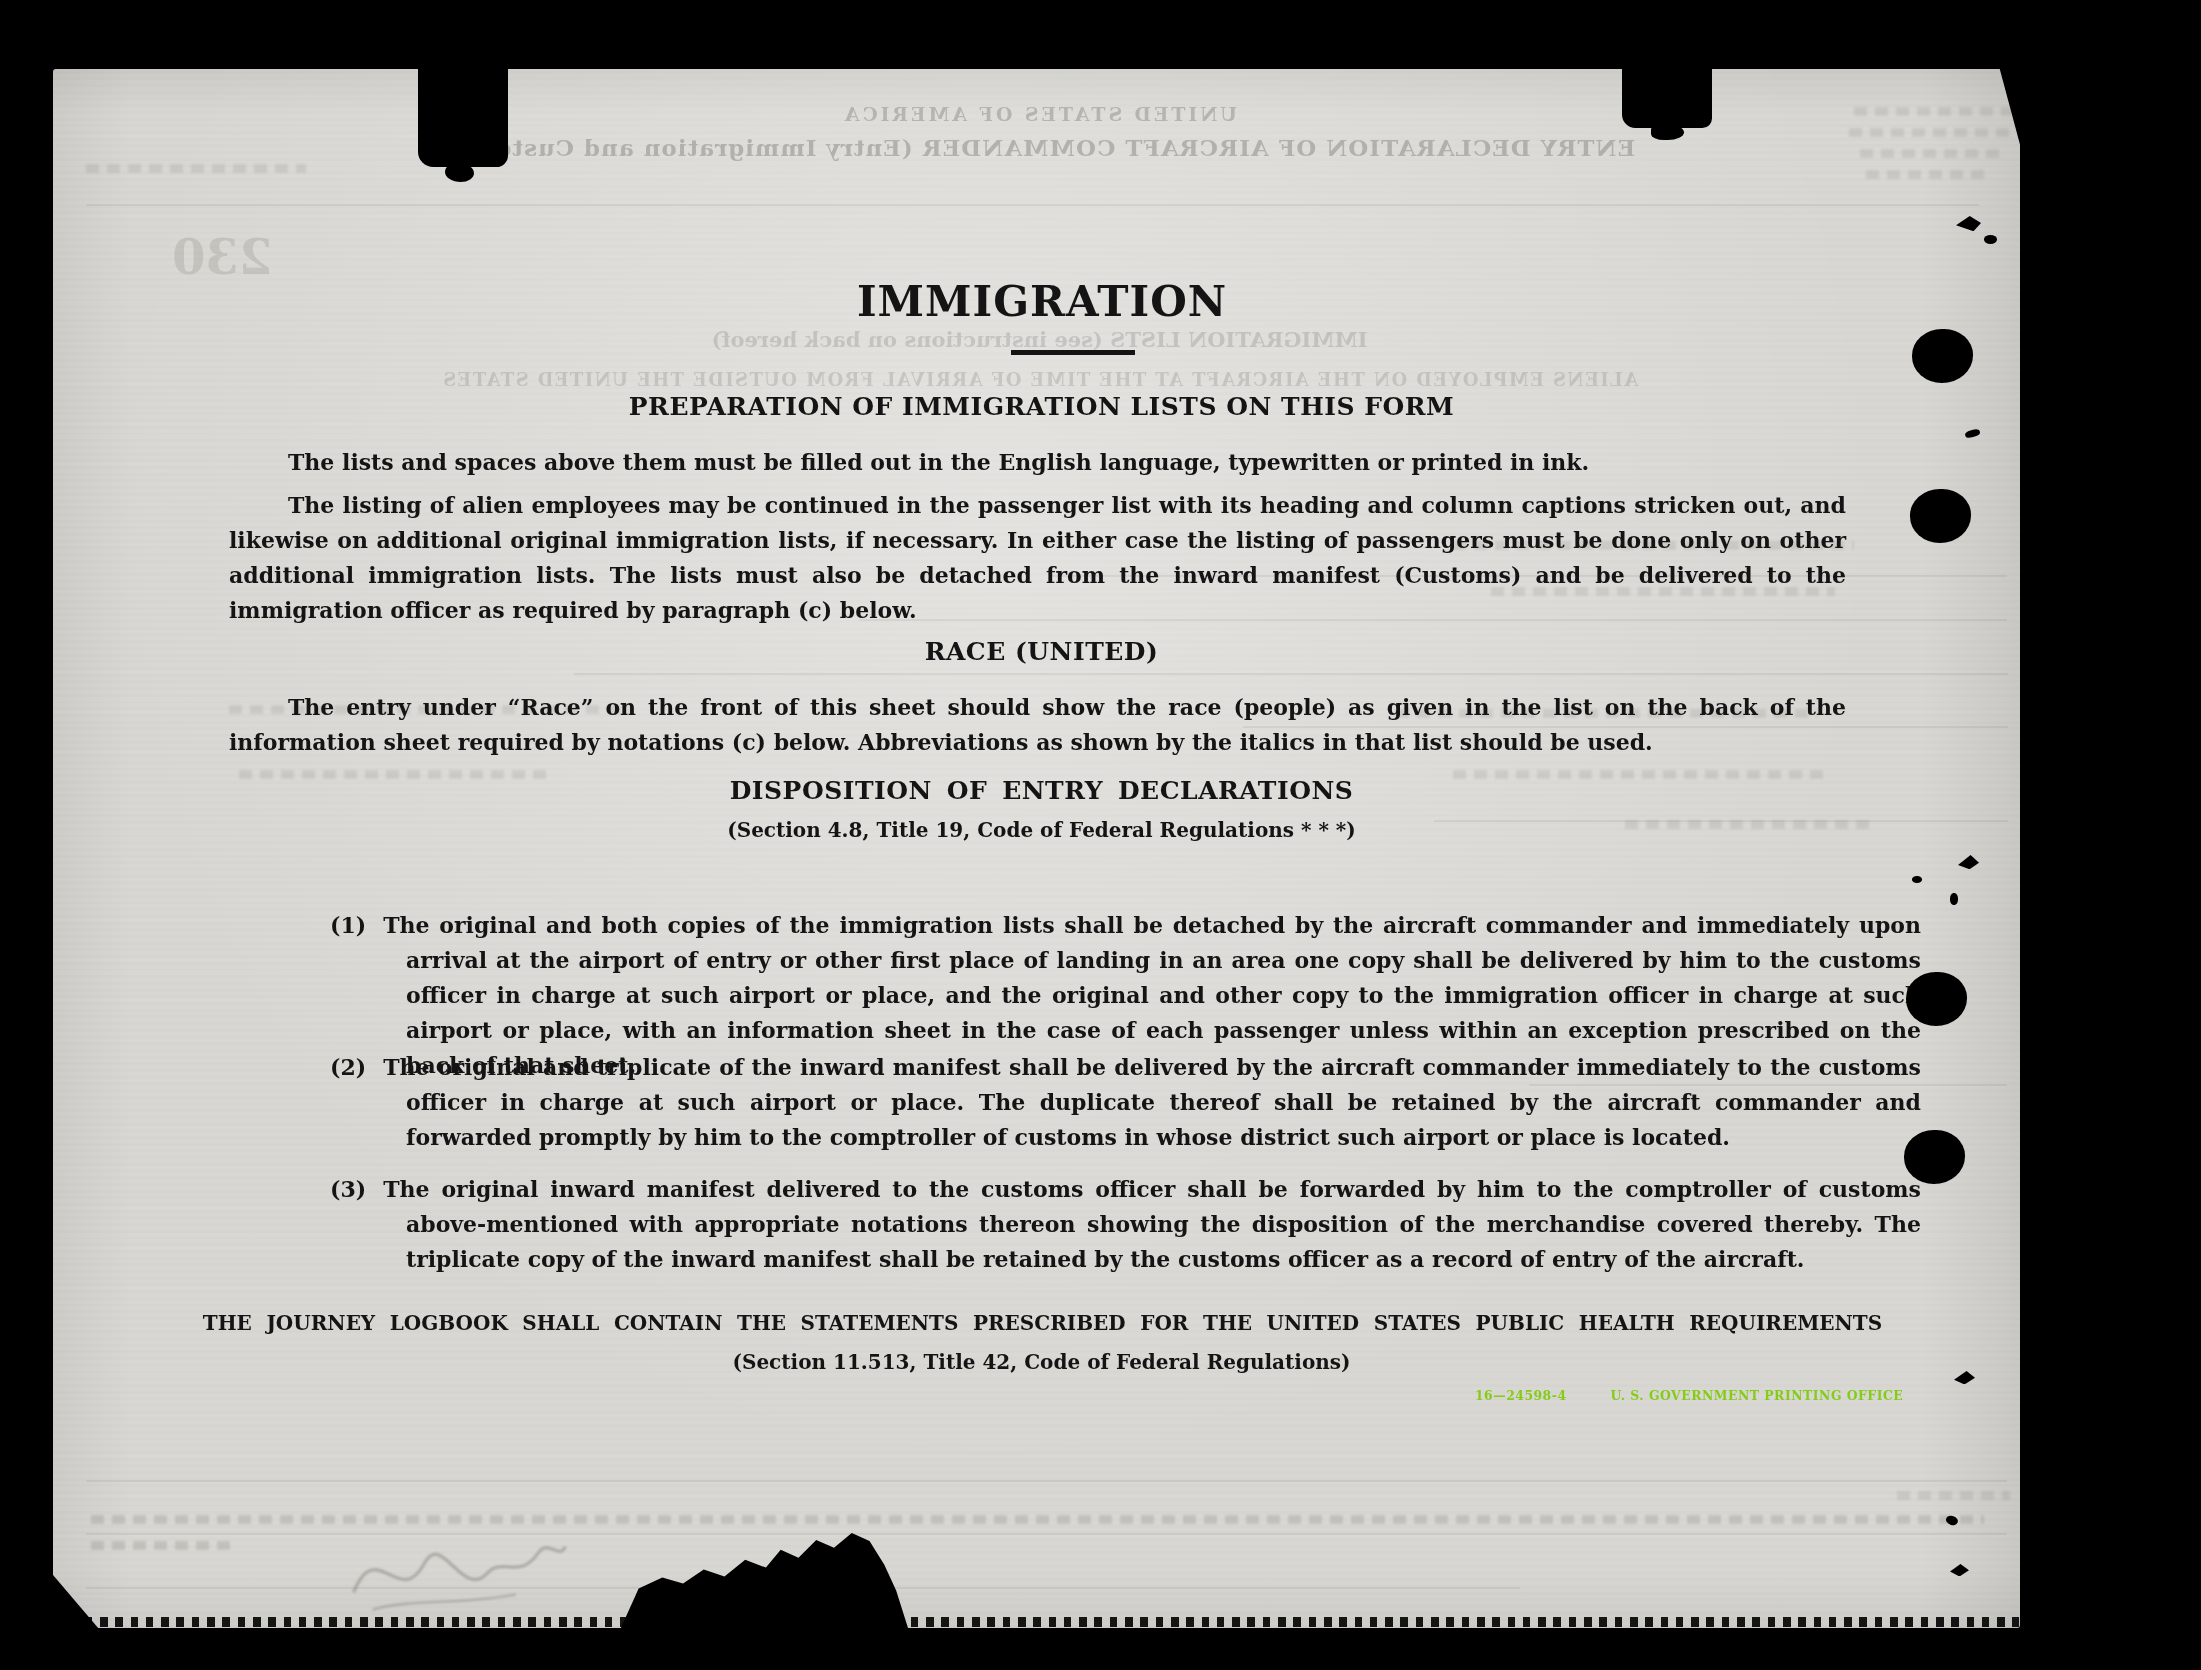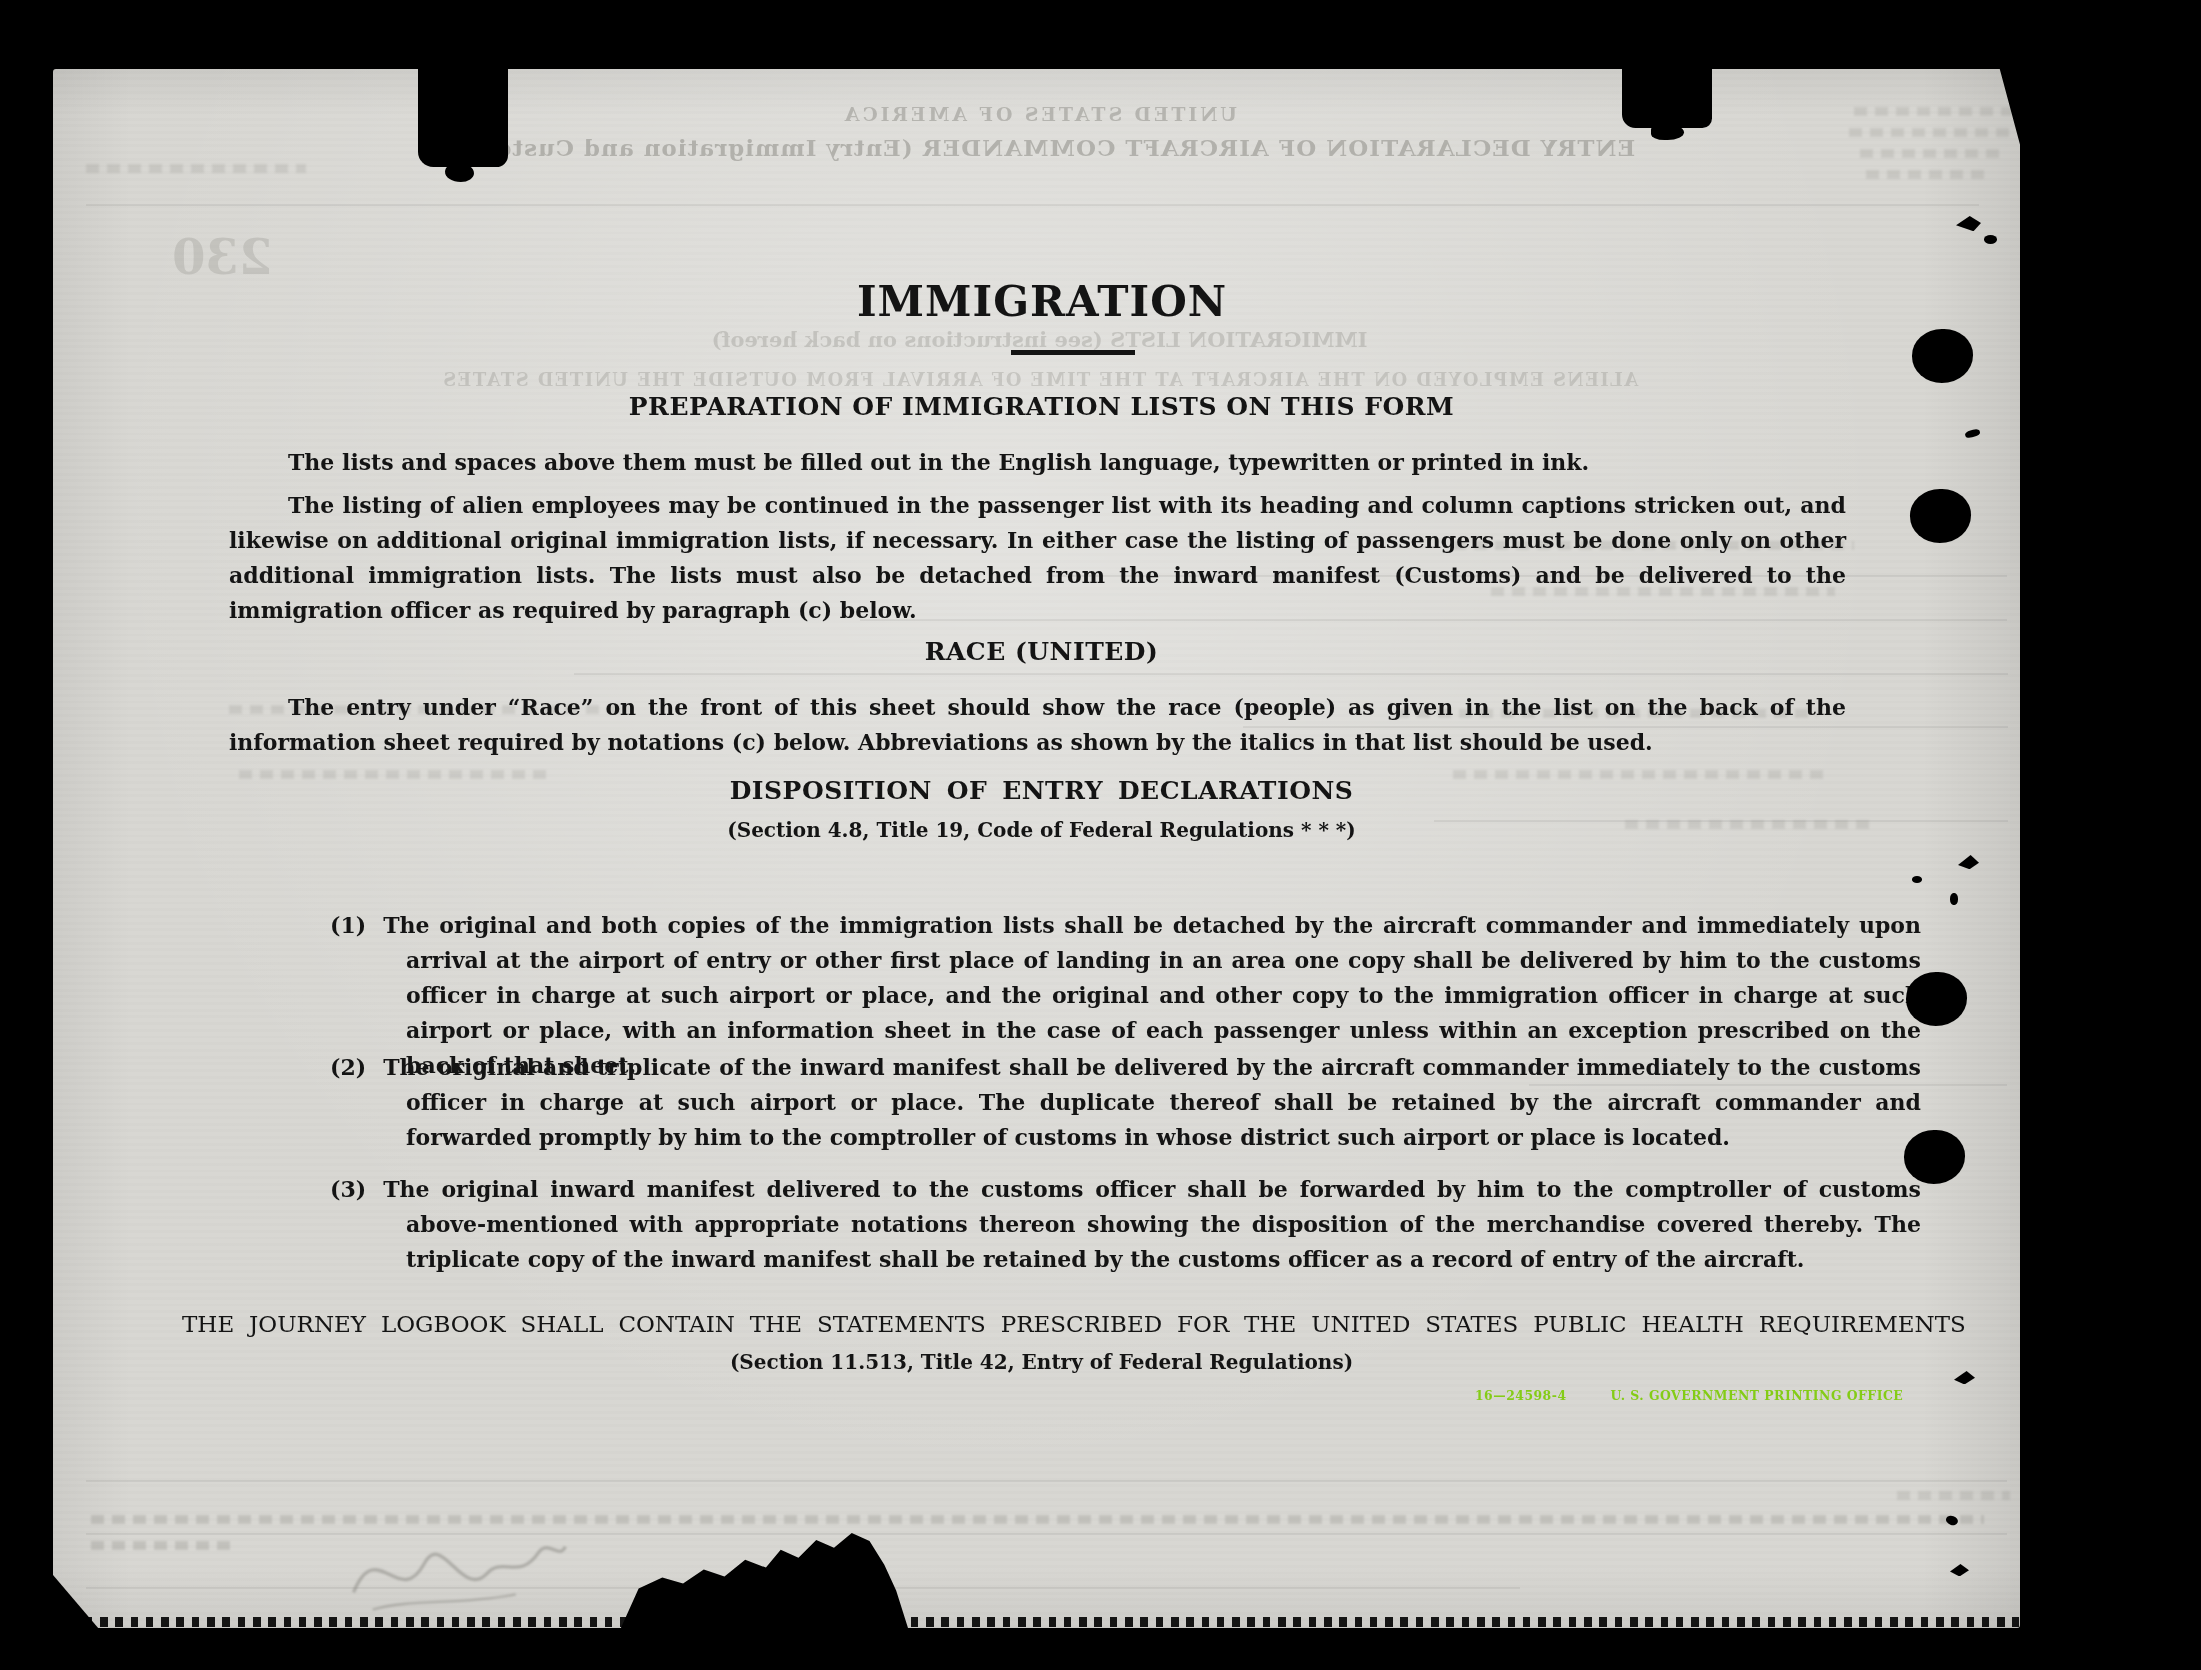--- a/index.html
+++ b/index.html
@@ -43,21 +43,21 @@
   .ink{position:absolute;color:#141414;}
   #doc-title{font-weight:bold;font-size:42px;letter-spacing:1px;text-align:center;}
   .h1{font-weight:bold;font-size:25px;letter-spacing:0.5px;text-align:center;white-space:nowrap;}
   .sub{font-weight:bold;font-size:20px;text-align:center;white-space:nowrap;}
   .body{font-weight:bold;font-size:22px;line-height:35px;text-align:justify;}
   .body.first{text-indent:59px;}
   .item{font-weight:bold;font-size:22px;line-height:35px;text-align:justify;
         padding-left:76px;text-indent:-76px;}
   .item .num{padding-right:17px;}
   .rule{position:absolute;background:#141414;}
-  .footer-bold{font-weight:normal;font-size:23px;word-spacing:7.6px;text-align:center;white-space:nowrap;}
+  .footer-bold{font-weight:bold;font-size:20px;word-spacing:7.6px;text-align:center;white-space:nowrap;}
   .printline{font-weight:bold;font-size:12.4px;letter-spacing:0.5px;white-space:nowrap;color:#84cc16;}
   .printline span{margin-right:44px;}
   .italic{font-style:italic;}
 </style>
 </head>
 <body>
 
 <div id="screen">
 
   <div id="paper"></div>
@@ -113,21 +113,21 @@
   <div class="ink h1" style="left:229px;top:776px;width:1625px;word-spacing:5.7px;">DISPOSITION OF ENTRY DECLARATIONS</div>
   <div class="ink sub" style="left:229px;top:818px;width:1625px;">(Section 4.8, Title 19, Code of Federal Regulations   *   *   *)</div>
 
   <div class="ink item" style="left:330px;top:908px;width:1515px;"><span class="num">(1)</span><span>The original and both copies of the immigration lists shall be detached by the aircraft commander and immediately upon arrival at the airport of entry or other first place of landing in an area one copy shall be delivered by him to the customs officer in charge at such airport or place, and the original and other copy to the immigration officer in charge at such airport or place, with an information sheet in the case of each passenger unless within an exception prescribed on the back of that sheet.</span></div>
 
   <div class="ink item" style="left:330px;top:1050px;width:1515px;"><span class="num">(2)</span><span>The original and triplicate of the inward manifest shall be delivered by the aircraft commander immediately to the customs officer in charge at such airport or place.  The duplicate thereof shall be retained by the aircraft commander and forwarded promptly by him to the comptroller of customs in whose district such airport or place is located.</span></div>
 
   <div class="ink item" style="left:330px;top:1172px;width:1515px;"><span class="num">(3)</span><span>The original inward manifest delivered to the customs officer shall be forwarded by him to the comptroller of customs above-mentioned with appropriate notations thereon showing the disposition of the merchandise covered thereby.  The triplicate copy of the inward manifest shall be retained by the customs officer as a record of entry of the aircraft.</span></div>
 
   <div class="ink footer-bold" style="left:182px;top:1311px;width:1721px;">THE JOURNEY LOGBOOK SHALL CONTAIN THE STATEMENTS PRESCRIBED FOR THE UNITED STATES PUBLIC HEALTH REQUIREMENTS</div>
-  <div class="ink sub" style="left:229px;top:1350px;width:1625px;">(Section 11.513, Title 42, Entry of Federal Regulations)</div>
+  <div class="ink sub" style="left:229px;top:1350px;width:1625px;">(Section 11.513, Title 42, Code of Federal Regulations)</div>
 
   <div class="ink printline" style="left:1475px;top:1388px;"><span>16—24598-4</span><span>U. S. GOVERNMENT PRINTING OFFICE</span></div>
 
   <div class="notch" id="notch-left"></div>
   <div class="notch" id="notch-right"></div>
   <div id="corner-tear"></div>
   <div id="corner-bl"></div>
   <div id="perforation"></div>
   <div id="bottom-tear"></div>
 

